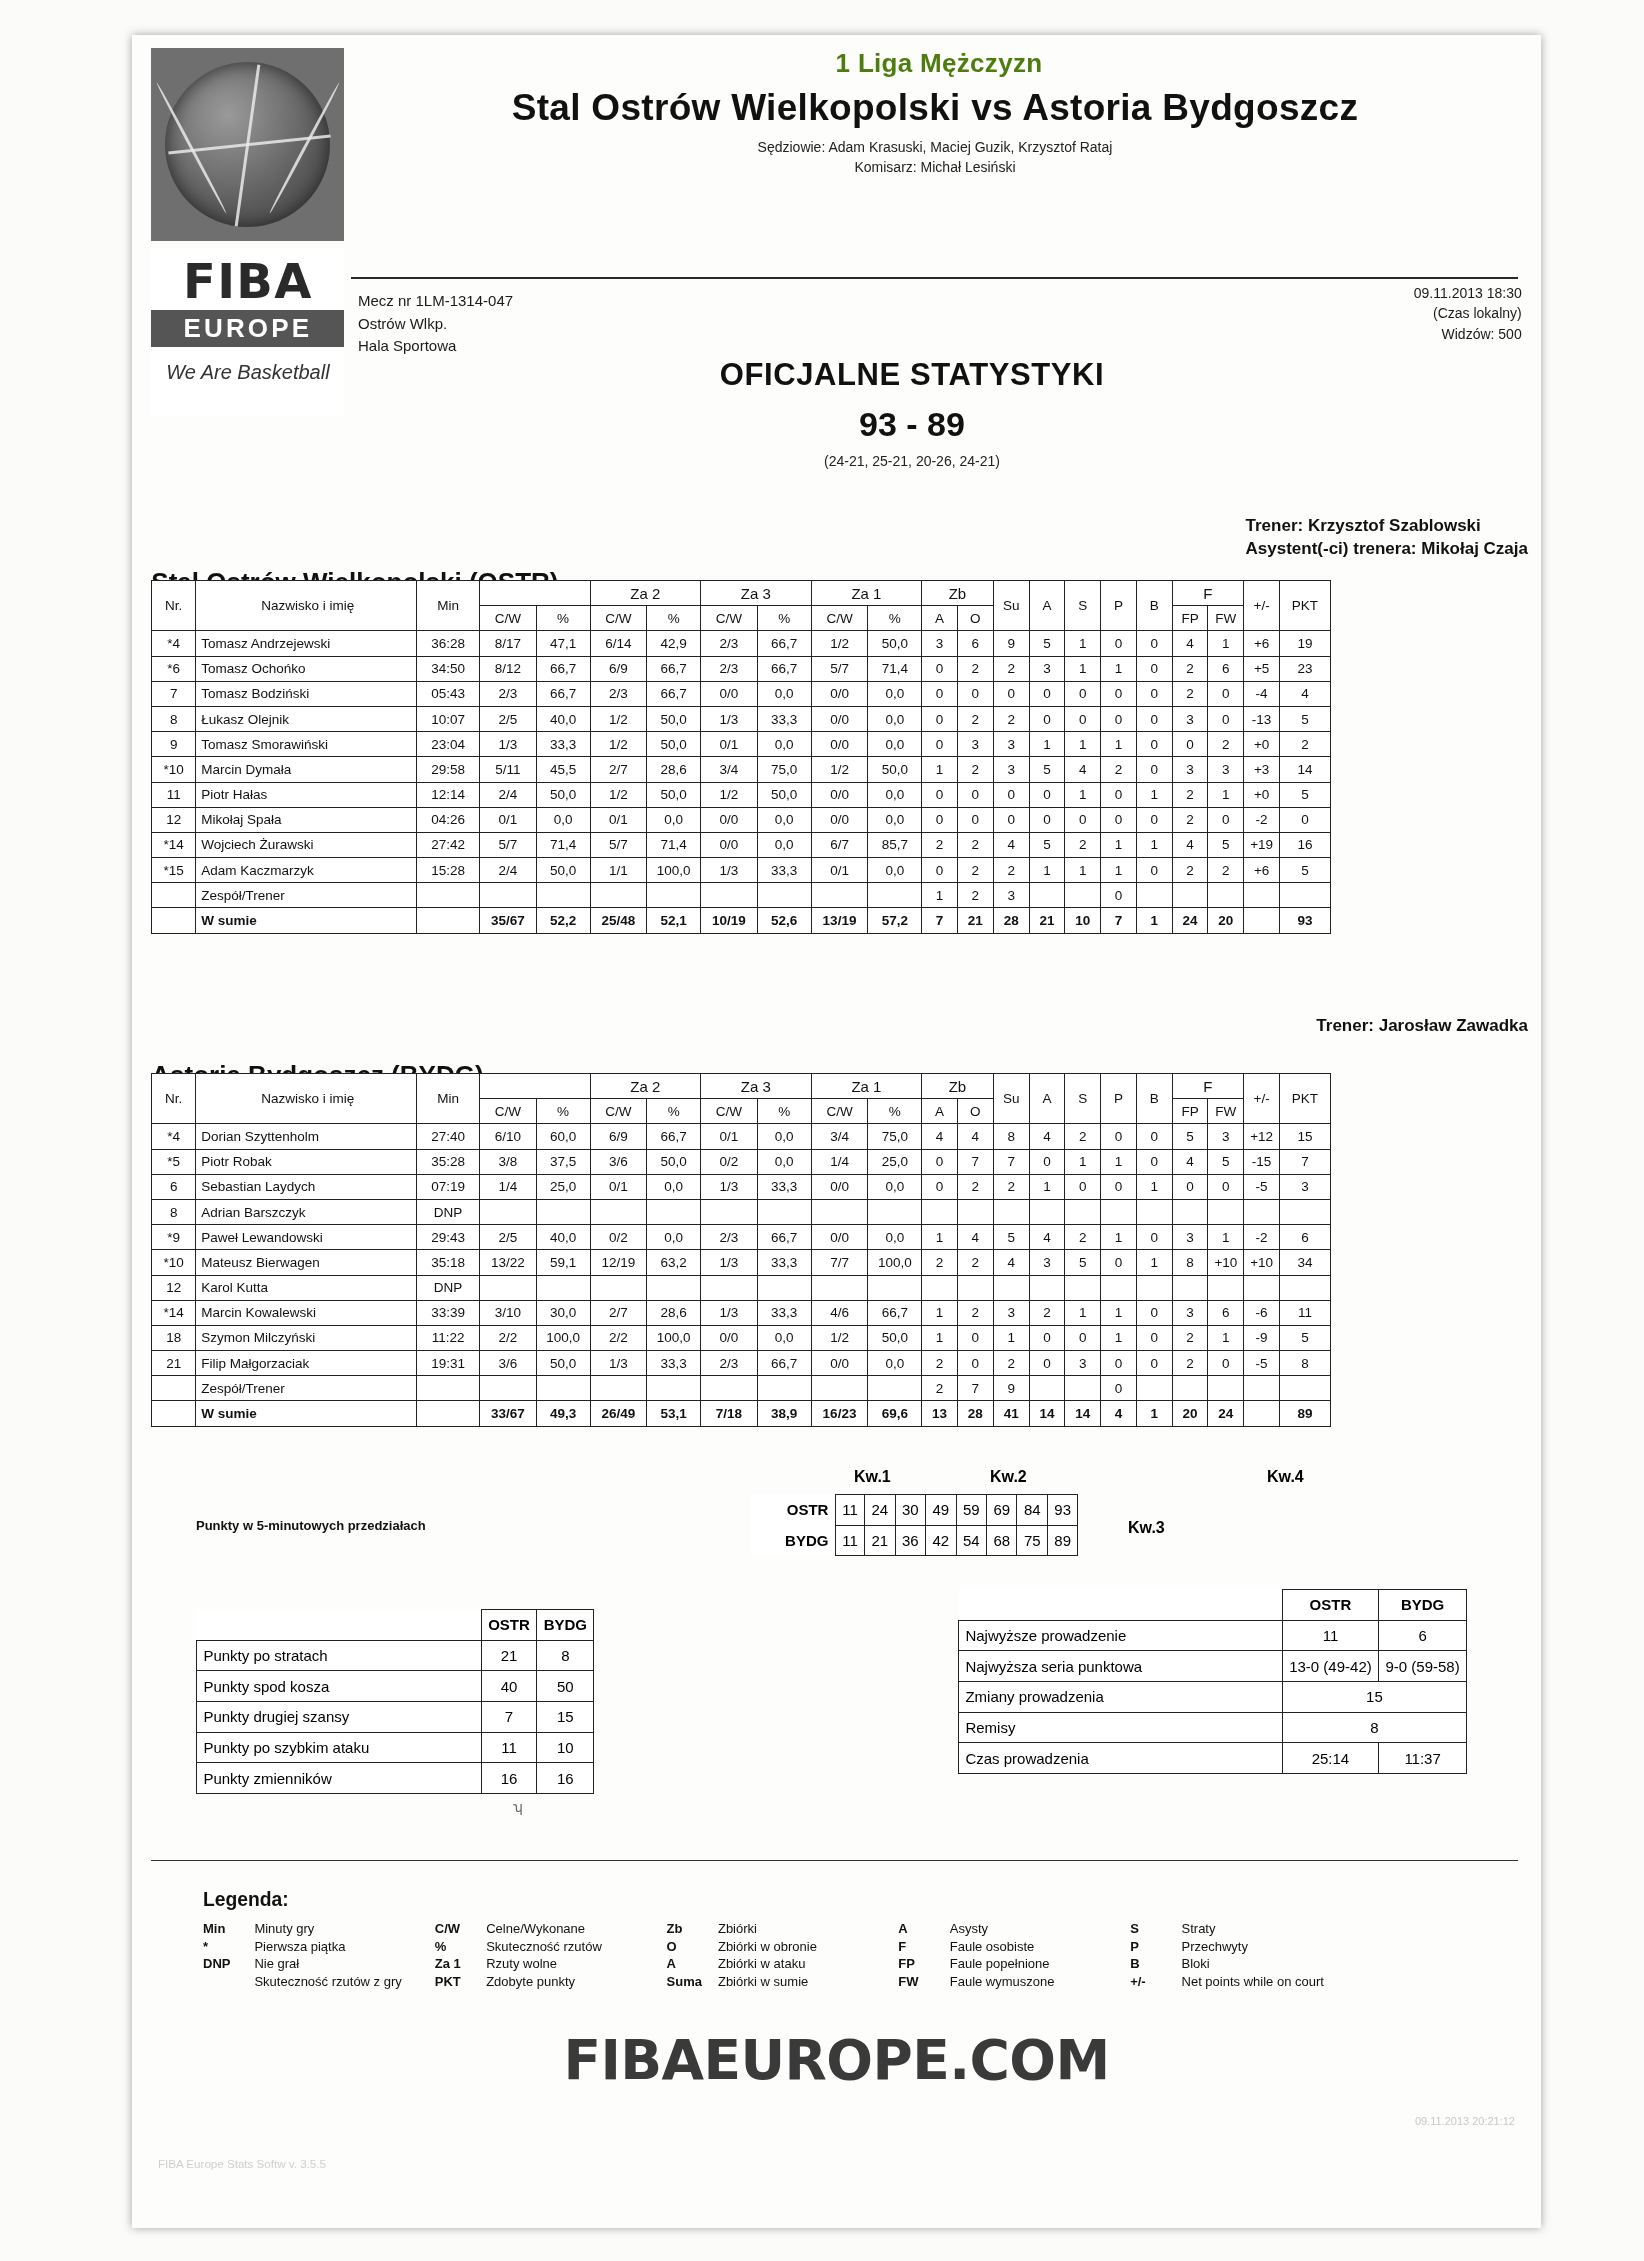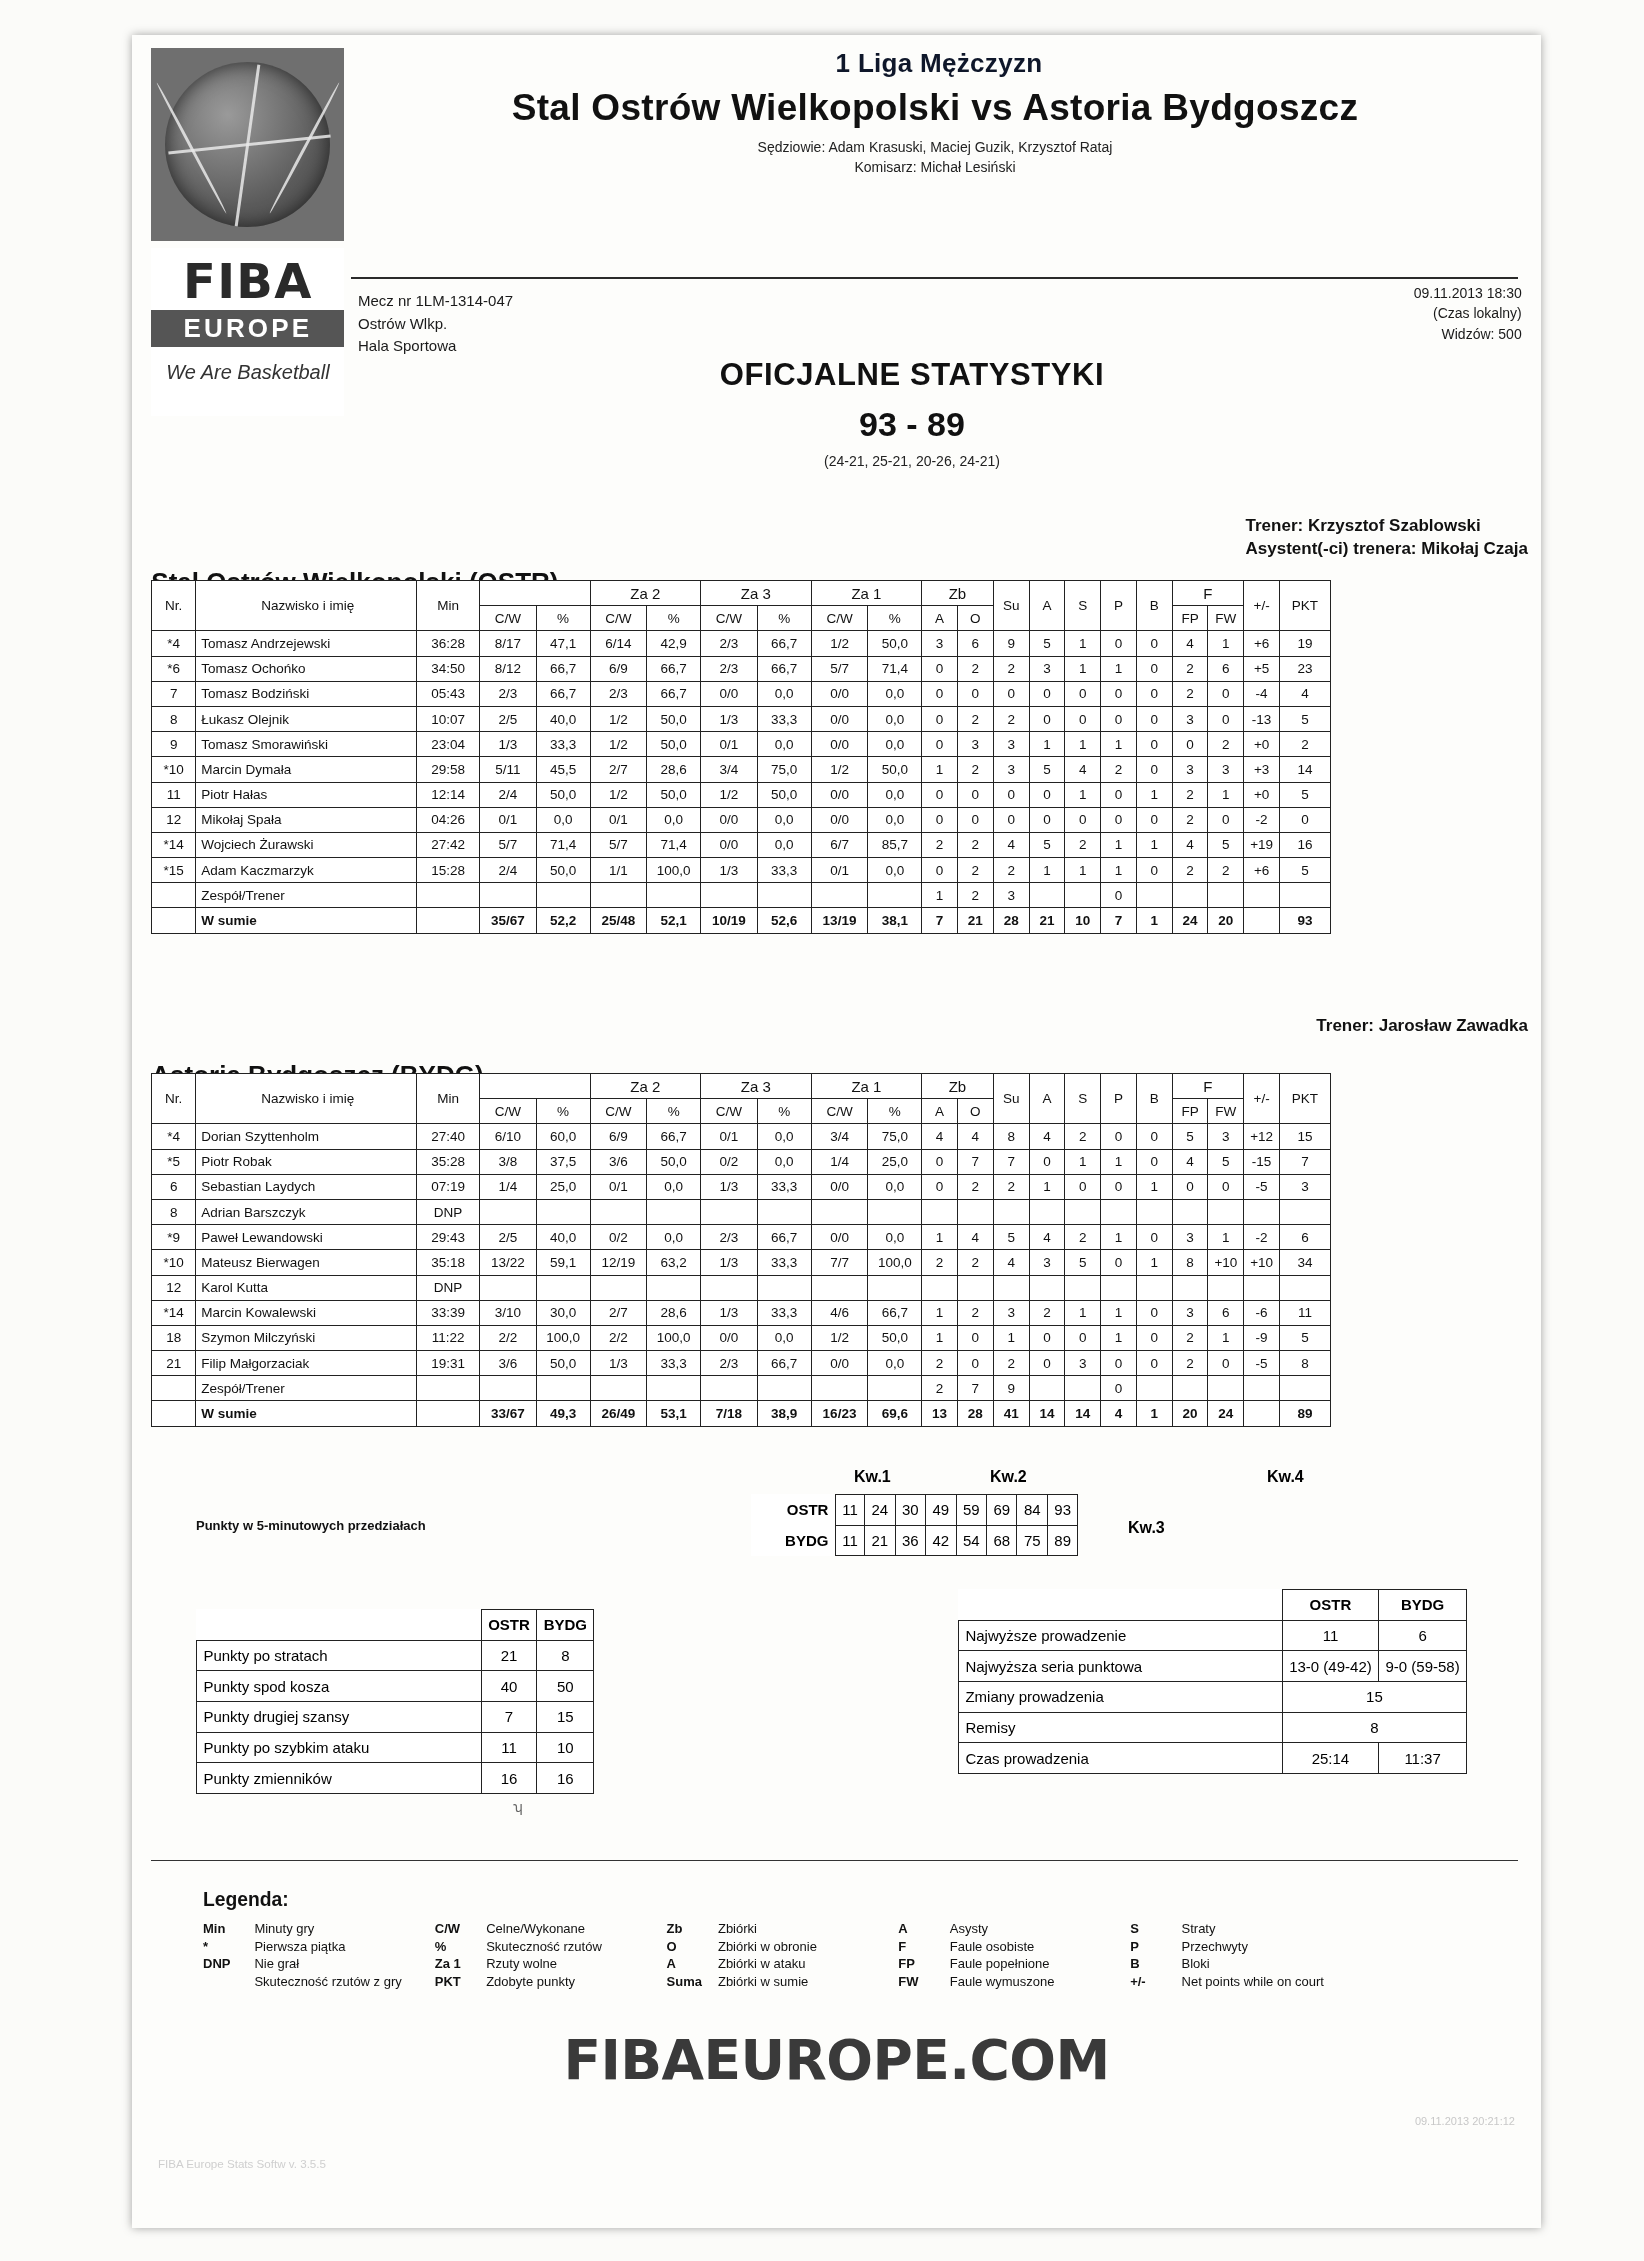--- a/index.html
+++ b/index.html
@@ -31,21 +31,21 @@
   .ball .s4{left:152px;top:26px;width:3.2px;height:148px;border-radius:50%;transform:rotate(28deg);}
   .fiba{
     position:absolute;left:6.4px;top:200px;width:193px;height:168px;background:#ffffff;
     text-align:center;
   }
   .fiba .f1{font-family:"DejaVu Sans",sans-serif;font-weight:bold;font-size:48px;letter-spacing:1.3px;color:#2a2a2a;margin-top:5.2px;}
   .fiba .f2{background:#555;color:#fff;font-weight:bold;font-size:26px;letter-spacing:3.2px;padding:2.6px 0;margin-top:1.3px;}
   .fiba .f3{font-size:20px;color:#333;font-style:italic;margin-top:14px;}
 
   .title-wrap{position:absolute;left:213px;top:13px;width:1180px;text-align:center;}
-  .t-league{font-size:26px;font-weight:bold;color:#0f172a;letter-spacing:0.3px;margin-left:8px;}
+  .t-league{font-size:26px;font-weight:bold;color:#4d7c0f;letter-spacing:0.3px;margin-left:8px;}
   .t-match{font-size:37px;font-weight:bold;color:#111;margin-top:7.7px;letter-spacing:0.3px;}
   .t-ref{font-size:14px;color:#222;margin-top:10.3px;}
   .t-com{font-size:14px;color:#222;margin-top:3.9px;}
   .hr1{position:absolute;left:219px;top:242px;width:1167px;height:1.9px;background:#2a2a2a;}
 
   .meta-left{position:absolute;left:226px;top:255px;font-size:15px;line-height:1.5;color:#1a1a1a;}
   .meta-right{position:absolute;right:19.3px;top:248px;text-align:right;font-size:14px;line-height:1.45;color:#1a1a1a;}
 
   .official{position:absolute;left:490px;top:322px;width:580px;text-align:center;}
   .official .o1{font-size:31px;font-weight:bold;letter-spacing:0.6px;color:#111;}
@@ -452,21 +452,21 @@
             <td class="num"></td>
             <td class="name">W sumie</td>
             <td class="min"></td>
             <td class="cw">35/67</td>
             <td class="pc">52,2</td>
             <td class="cw">25/48</td>
             <td class="pc">52,1</td>
             <td class="cw">10/19</td>
             <td class="pc">52,6</td>
             <td class="cw">13/19</td>
-            <td class="pc">38,1</td>
+            <td class="pc">57,2</td>
             <td class="s">7</td>
             <td class="s">21</td>
             <td class="s">28</td>
             <td class="s">21</td>
             <td class="s">10</td>
             <td class="s">7</td>
             <td class="s">1</td>
             <td class="s">24</td>
             <td class="s">20</td>
             <td class="s"></td>

